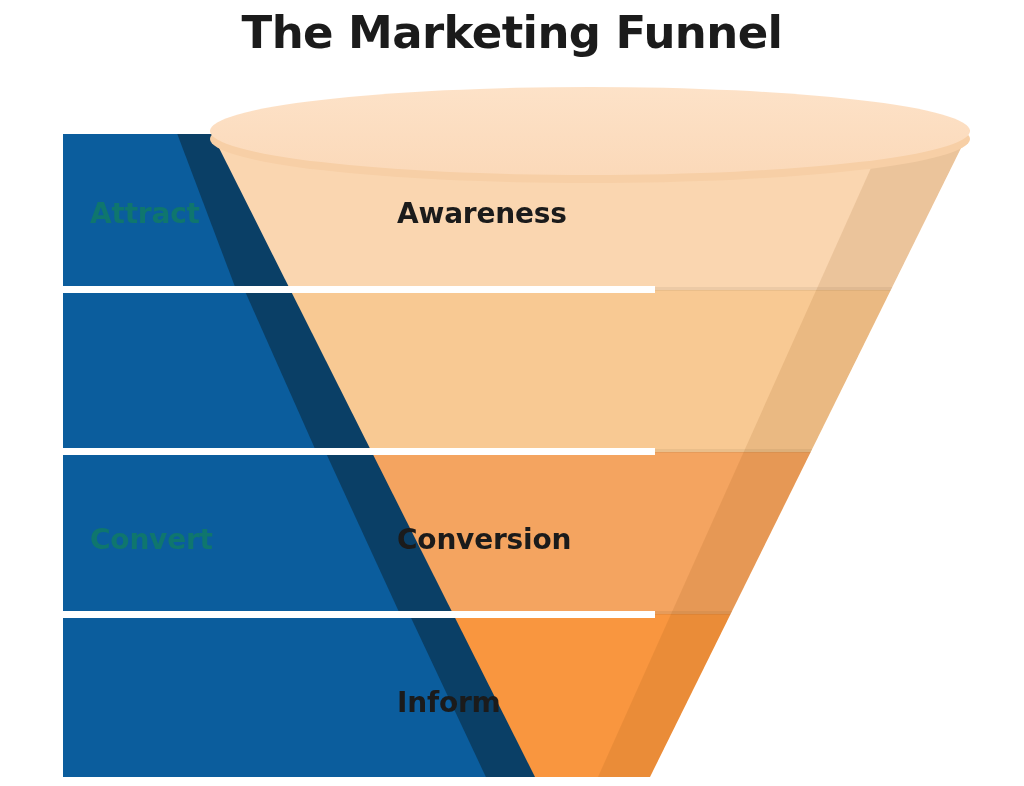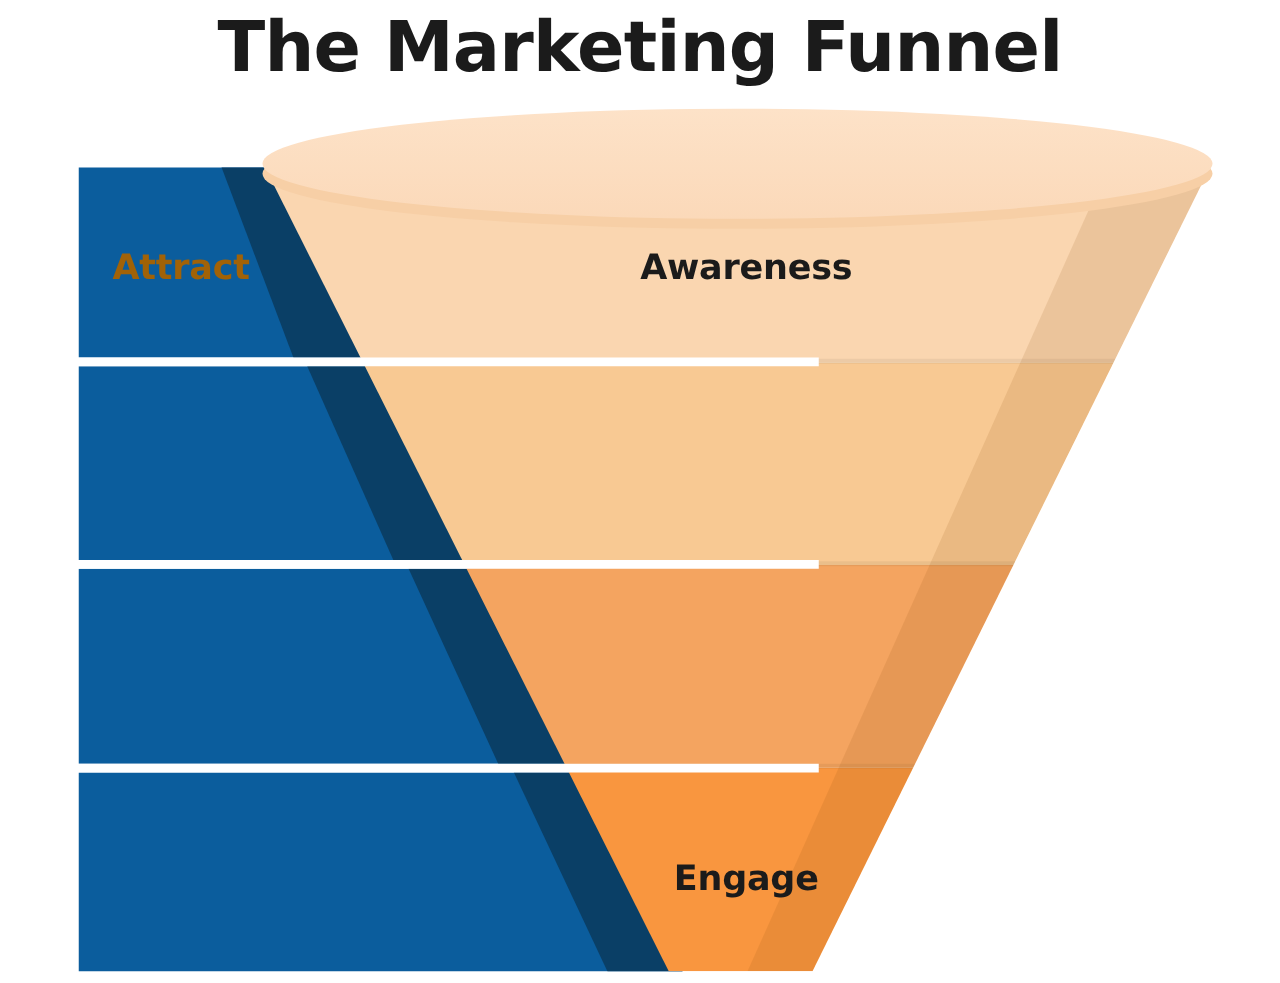--- a/index.html
+++ b/index.html
@@ -20,21 +20,21 @@
     overflow: hidden;
   }
 
   
   #chart-title {
     position: absolute;
     left: 0;
     top: 6px;
     width: 1024px;
     text-align: center;
-    font-size: 56px;
+    font-size: 45px;
     font-weight: bold;
     letter-spacing: -0.6px;
     color: #1b1b1b;
     font-family: "DejaVu Sans", "Liberation Sans", sans-serif;
   }
 
   
   #funnel-svg {
     position: absolute;
     left: 0;
@@ -42,33 +42,33 @@
     width: 1024px;
     height: 786px;
   }
 
   
   .stage-label-left {
     position: absolute;
     left: 90px;
     font-size: 28px;
     font-weight: bold;
-    color: #a16207;
+    color: #0f766e;
     letter-spacing: -0.2px;
     white-space: nowrap;
     font-family: "DejaVu Sans", "Liberation Sans", sans-serif;
   }
   .stage-label-right {
     position: absolute;
     font-size: 28px;
     font-weight: bold;
     color: #1b1b1b;
     letter-spacing: -0.2px;
     white-space: nowrap;
-    text-align: center;
+    text-align: left;
     font-family: "DejaVu Sans", "Liberation Sans", sans-serif;
   }
 </style>
 </head>
 <body>
 
 <div id="stage">
 
   <div id="chart-title">The Marketing Funnel</div>
 
@@ -162,17 +162,19 @@
     <ellipse cx="590" cy="131" rx="380" ry="44" fill="url(#rimGrad)"></ellipse>
 
     <g>
       <rect x="55" y="286" width="600" height="7" fill="#ffffff"></rect>
       <rect x="55" y="448" width="600" height="7" fill="#ffffff"></rect>
       <rect x="55" y="611" width="600" height="7" fill="#ffffff"></rect>
     </g>
   </svg>
 
   <div class="stage-label-left" style="top:197px;">Attract</div>
+  <div class="stage-label-left" style="top:523px;">Convert</div>
 
   <div class="stage-label-right" style="top:197px; left:397px; width:400px;">Awareness</div>
-  <div class="stage-label-right" style="top:686px; left:397px; width:400px;">Engage</div>
+  <div class="stage-label-right" style="top:523px; left:397px; width:400px;">Conversion</div>
+  <div class="stage-label-right" style="top:686px; left:397px; width:400px;">Inform</div>
 
 </div>
 
 </body></html>

